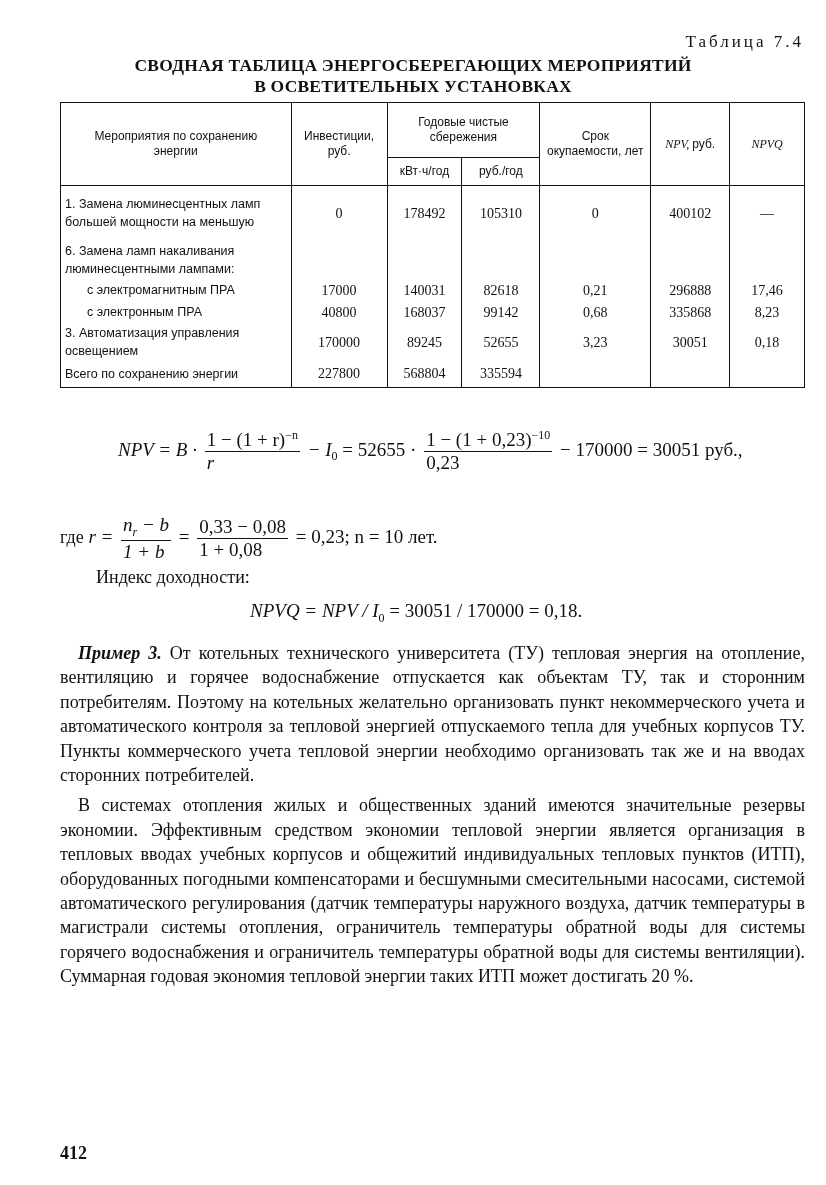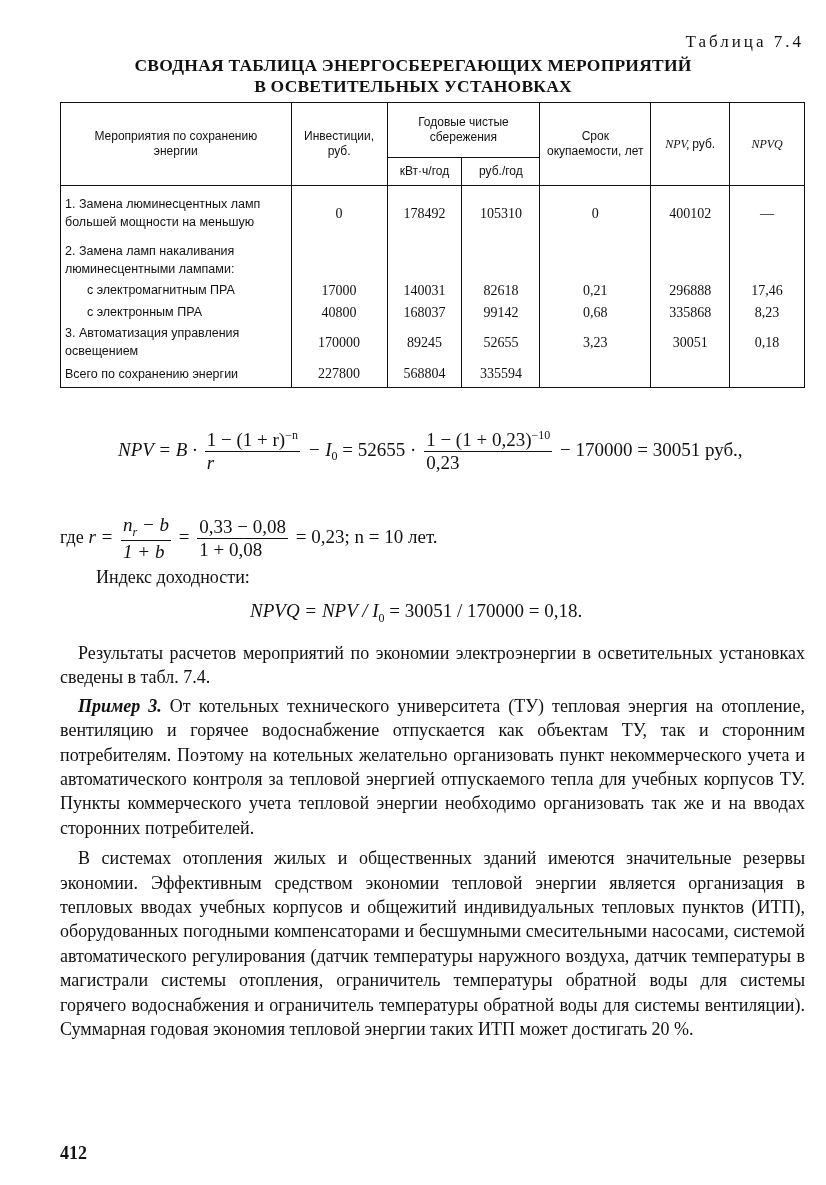--- a/index.html
+++ b/index.html
@@ -68,21 +68,21 @@
     <tr style="height:56px">
       <td class="name">1. Замена люминесцентных ламп большей мощности на меньшую</td>
       <td class="num">0</td>
       <td class="num">178492</td>
       <td class="num">105310</td>
       <td class="num">0</td>
       <td class="num">400102</td>
       <td class="num">—</td>
     </tr>
     <tr style="height:38px">
-      <td class="name">2. Замена ламп накаливания люминесцентными лампами:</td>
+      <td class="name">6. Замена ламп накаливания люминесцентными лампами:</td>
       <td class="num"></td>
       <td class="num"></td>
       <td class="num"></td>
       <td class="num"></td>
       <td class="num"></td>
       <td class="num"></td>
     </tr>
     <tr style="height:22px">
       <td class="name indent">с электромагнитным ПРА</td>
       <td class="num">17000</td>
@@ -152,18 +152,17 @@
   <span>= 0,23; n = 10 лет.</span>
 </div>
 
 <div class="abs" style="left:96px; top:567px; font-size:18px;">Индекс доходности:</div>
 
 <div class="abs formula" style="left:250px; top:600px;">
   <i>NPVQ = NPV / I</i><sub>0</sub><span> = 30051 / 170000 = 0,18.</span>
 </div>
 
 <div class="abs para" style="top:637px;">
-  <p style="margin-top:4px">Результаты расчетов мероприятий по экономии электроэнергии в осветительных установках сведены в табл. 7.4.</p>
   <p style="margin-top:4px"><b><i>Пример 3.</i></b><span> От котельных технического университета (ТУ) тепловая энергия на отопление, вентиляцию и горячее водоснабжение отпускается как объектам ТУ, так и сторонним потребителям. Поэтому на котельных желательно организовать пункт некоммерческого учета и автоматического контроля за тепловой энергией отпускаемого тепла для учебных корпусов ТУ. Пункты коммерческого учета тепловой энергии необходимо организовать так же и на вводах сторонних потребителей.</span></p>
   <p style="margin-top:6px">В системах отопления жилых и общественных зданий имеются значительные резервы экономии. Эффективным средством экономии тепловой энергии является организация в тепловых вводах учебных корпусов и общежитий индивидуальных тепловых пунктов (ИТП), оборудованных погодными компенсаторами и бесшумными смесительными насосами, системой автоматического регулирования (датчик температуры наружного воздуха, датчик температуры в магистрали системы отопления, ограничитель температуры обратной воды для системы горячего водоснабжения и ограничитель температуры обратной воды для системы вентиляции). Суммарная годовая экономия тепловой энергии таких ИТП может достигать 20 %.</p>
 </div>
 
 <div class="abs page-num">412</div>
 
 </body></html>

